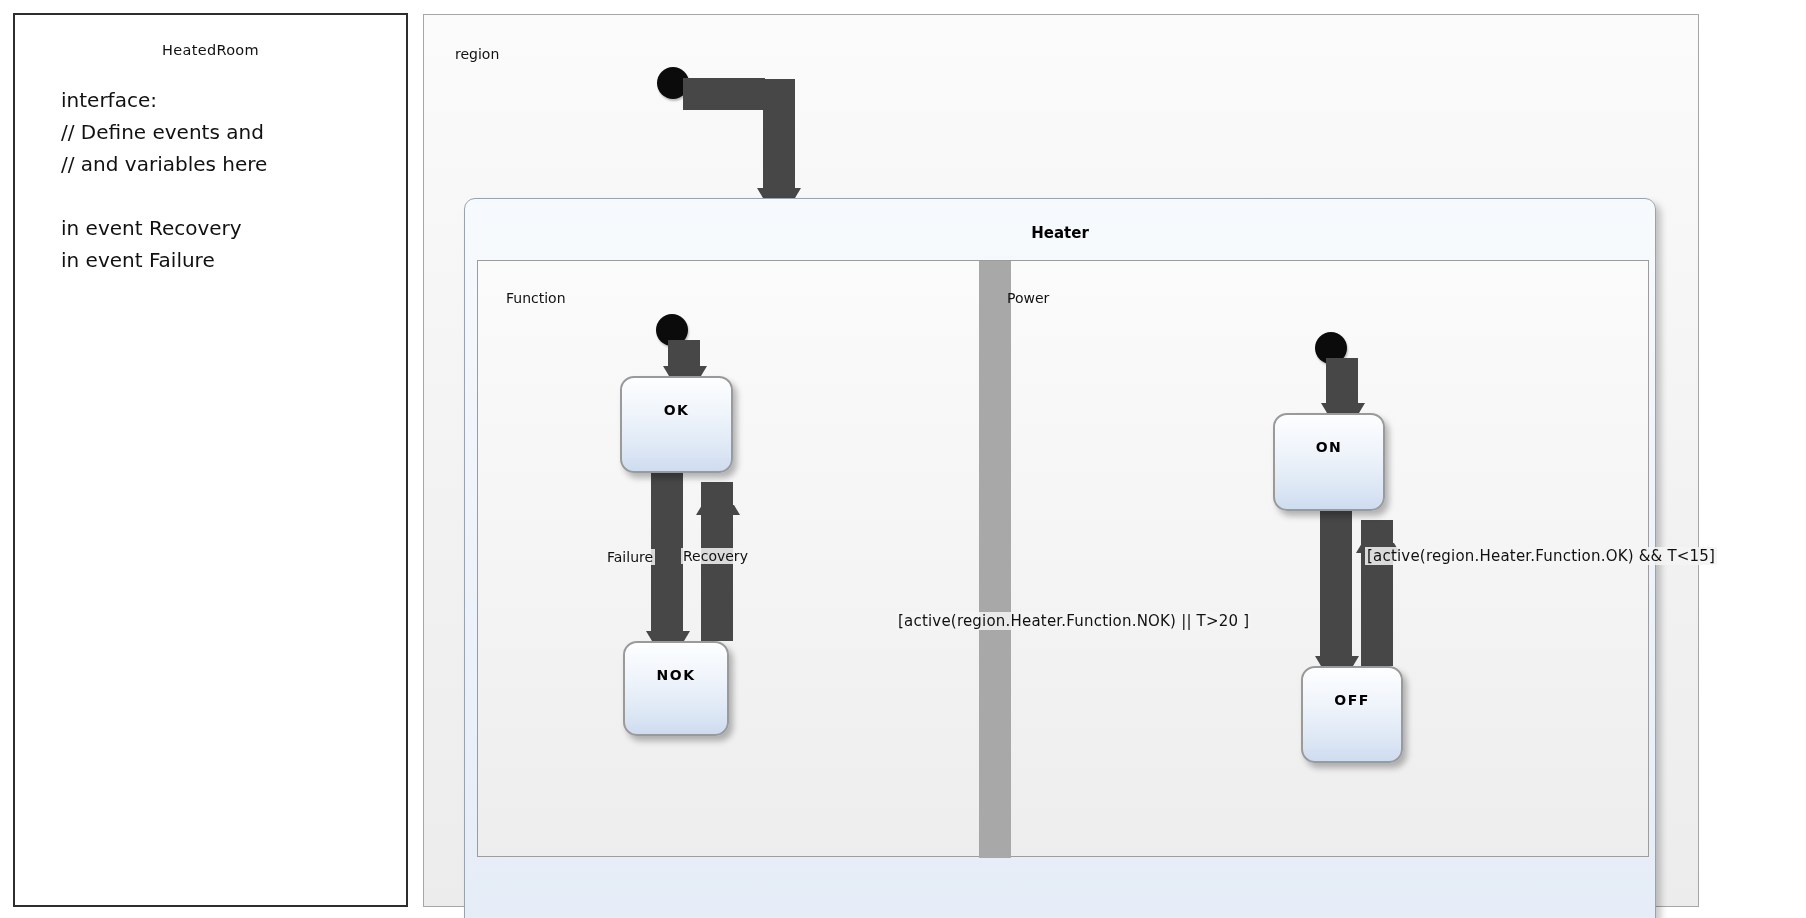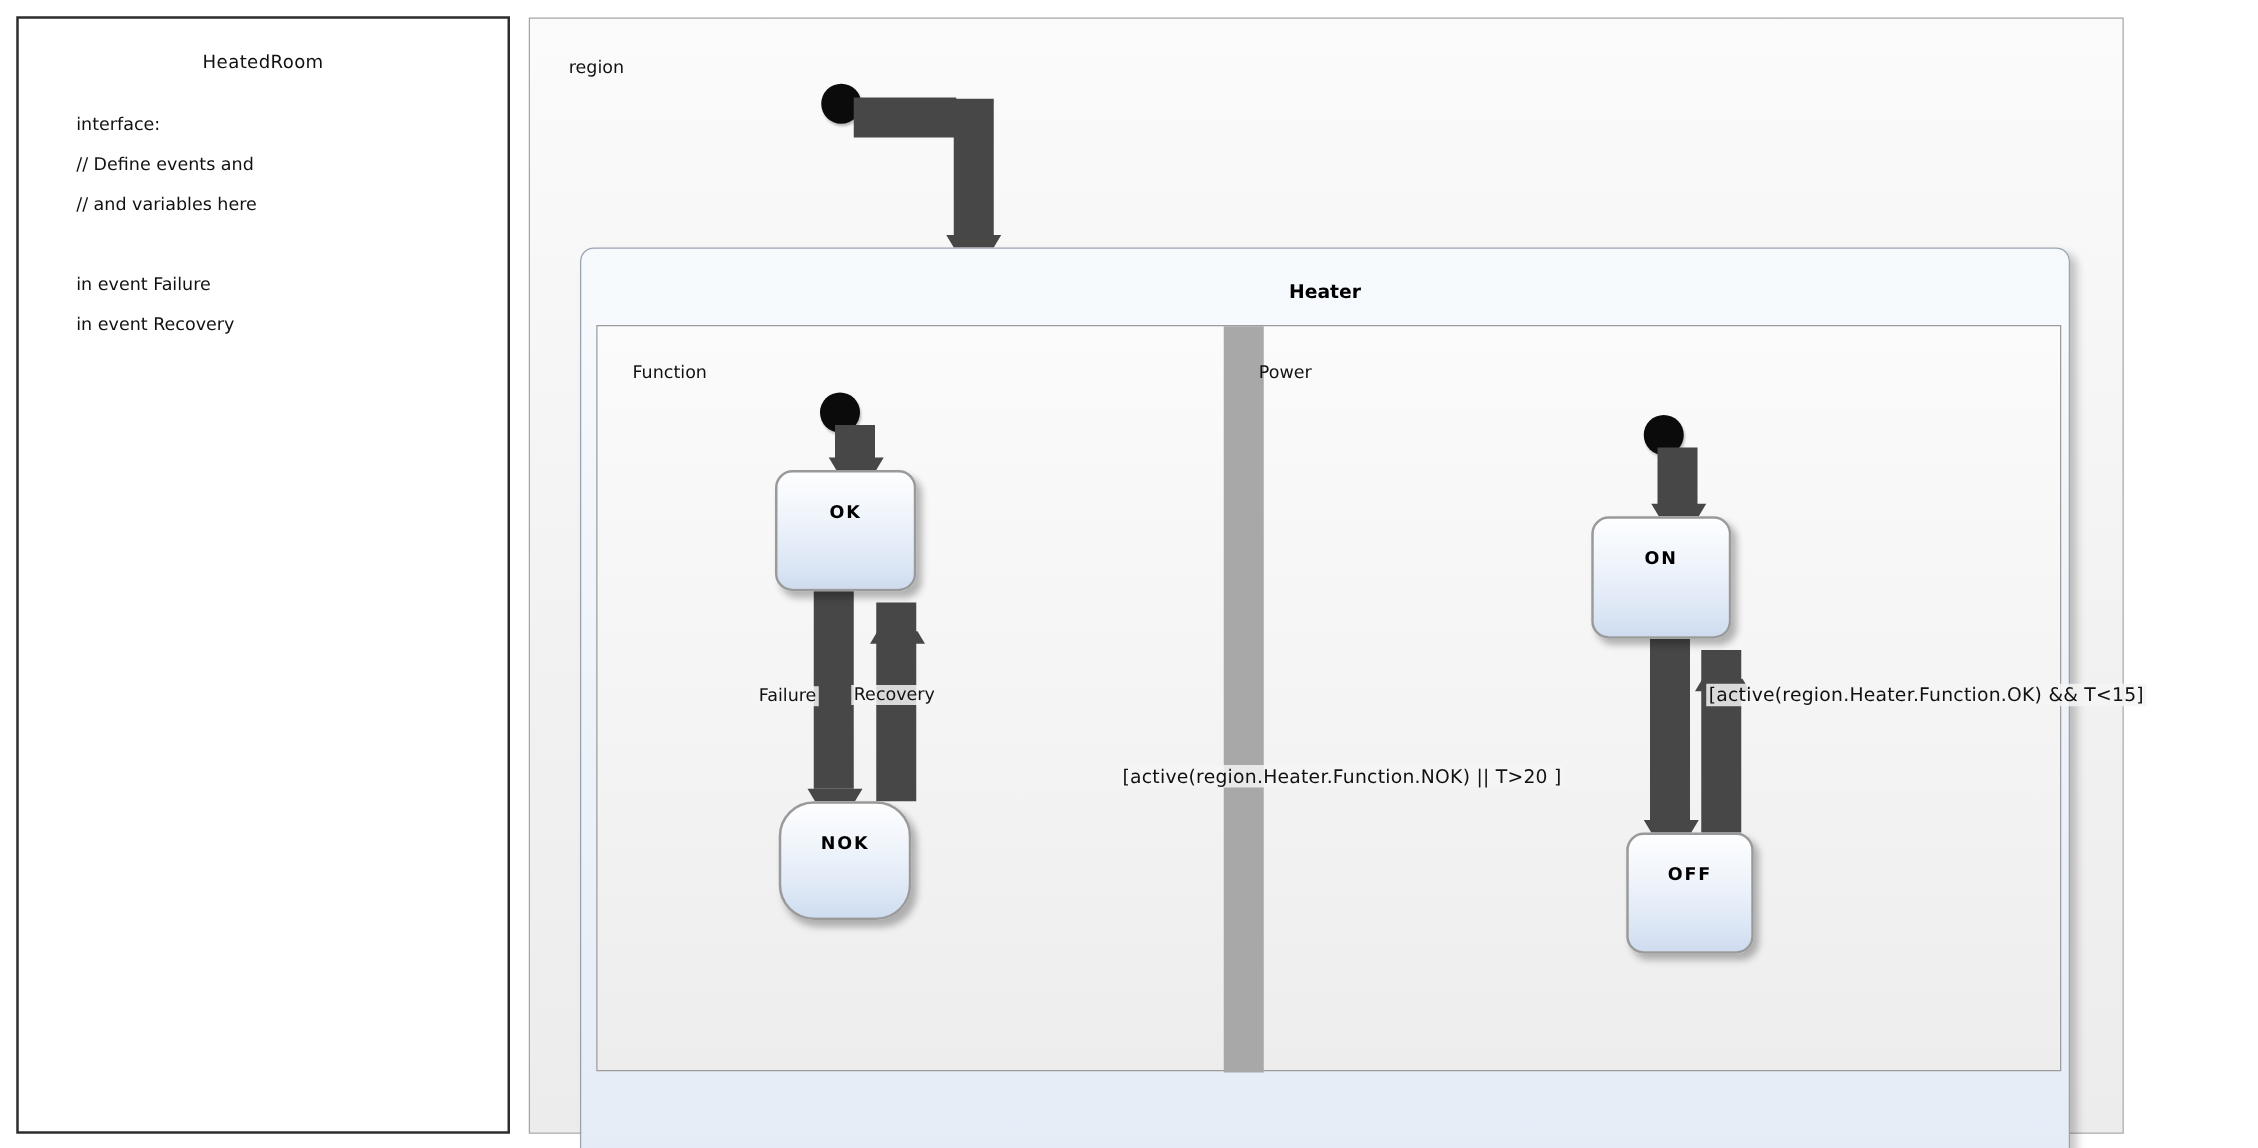--- a/index.html
+++ b/index.html
@@ -5,21 +5,21 @@
   * { margin:0; padding:16px; box-sizing:border-box; }
   html,body { width:1806px; height:918px; background:#ffffff;
     font-family:"DejaVu Sans", sans-serif; color:#111; overflow:hidden; }
 
   
   .decl-panel { position:absolute; left:13px; top:13px; width:395px; height:894px;
     background:#ffffff; border:2px solid #2d2d2d; }
   .decl-title { position:absolute; top:11px; left:0; width:100%; text-align:center;
     font-size:14.5px; letter-spacing:0.3px; }
   .decl-lines { position:absolute; left:14px; top:44px; right:6px; }
-  .decl-line { height:19.5px; line-height:19.5px; font-size:14px; white-space:pre; }
+  .decl-line { height:19.5px; line-height:19.5px; font-size:20px; white-space:pre; }
 
   
   .canvas-panel { position:absolute; left:423px; top:14px; width:1276px; height:893px;
     border:1px solid #a6a6a6;
     background:linear-gradient(180deg,#fbfbfb 0%,#f2f2f2 55%,#ececec 100%); }
   .region-label { position:absolute; left:15px; top:15px; font-size:14px; }
 
   
   .vline { position:absolute; width:2px; background:#474747; }
   .hline { position:absolute; height:2px; background:#474747; }
@@ -63,22 +63,22 @@
 </head>
 <body>
 
 <div class="decl-panel">
   <div class="decl-title">HeatedRoom</div>
   <div class="decl-lines">
     <div class="decl-line">interface:</div>
     <div class="decl-line">// Define events and</div>
     <div class="decl-line">// and variables here</div>
     <div class="decl-line"></div>
+    <div class="decl-line">in event Recovery</div>
     <div class="decl-line">in event Failure</div>
-    <div class="decl-line">in event Recovery</div>
     <div class="decl-line"></div>
   </div>
 </div>
 
 <div class="canvas-panel">
   <div class="region-label">region</div>
 
   <div class="init-dot" style="left:233px; top:52px;"></div>
   <div class="hline z1" style="left:259px; top:63px; width:82px;"></div>
   <div class="vline z1" style="left:339px; top:64px; height:110px;"></div>
@@ -101,21 +101,21 @@
       </div>
 
       <div class="vline z1" style="left:173px; top:212px; height:158px;"></div>
       <div class="arrow-down z1" style="left:168px; top:370px;"></div>
       <div class="t-label event" style="left:127px; top:288px;">Failure</div>
 
       <div class="arrow-up z1" style="left:218px; top:212px;"></div>
       <div class="vline z1" style="left:223px; top:221px; height:159px;"></div>
       <div class="t-label event" style="left:203px; top:287px;">Recovery</div>
 
-      <div class="state" style="left:145px; top:380px; width:106px; height:95px;border-radius:28px;">
+      <div class="state" style="left:145px; top:380px; width:106px; height:95px;">
         <div class="state-label">NOK</div>
       </div>
 
       <div class="subregion-label" style="left:513px; top:13px;">Power</div>
 
       <div class="init-dot" style="left:837px; top:71px;"></div>
       <div class="vline z1" style="left:848px; top:97px; height:46px;"></div>
       <div class="arrow-down" style="left:843px; top:142px;"></div>
 
       <div class="state" style="left:795px; top:152px; width:112px; height:98px;">

